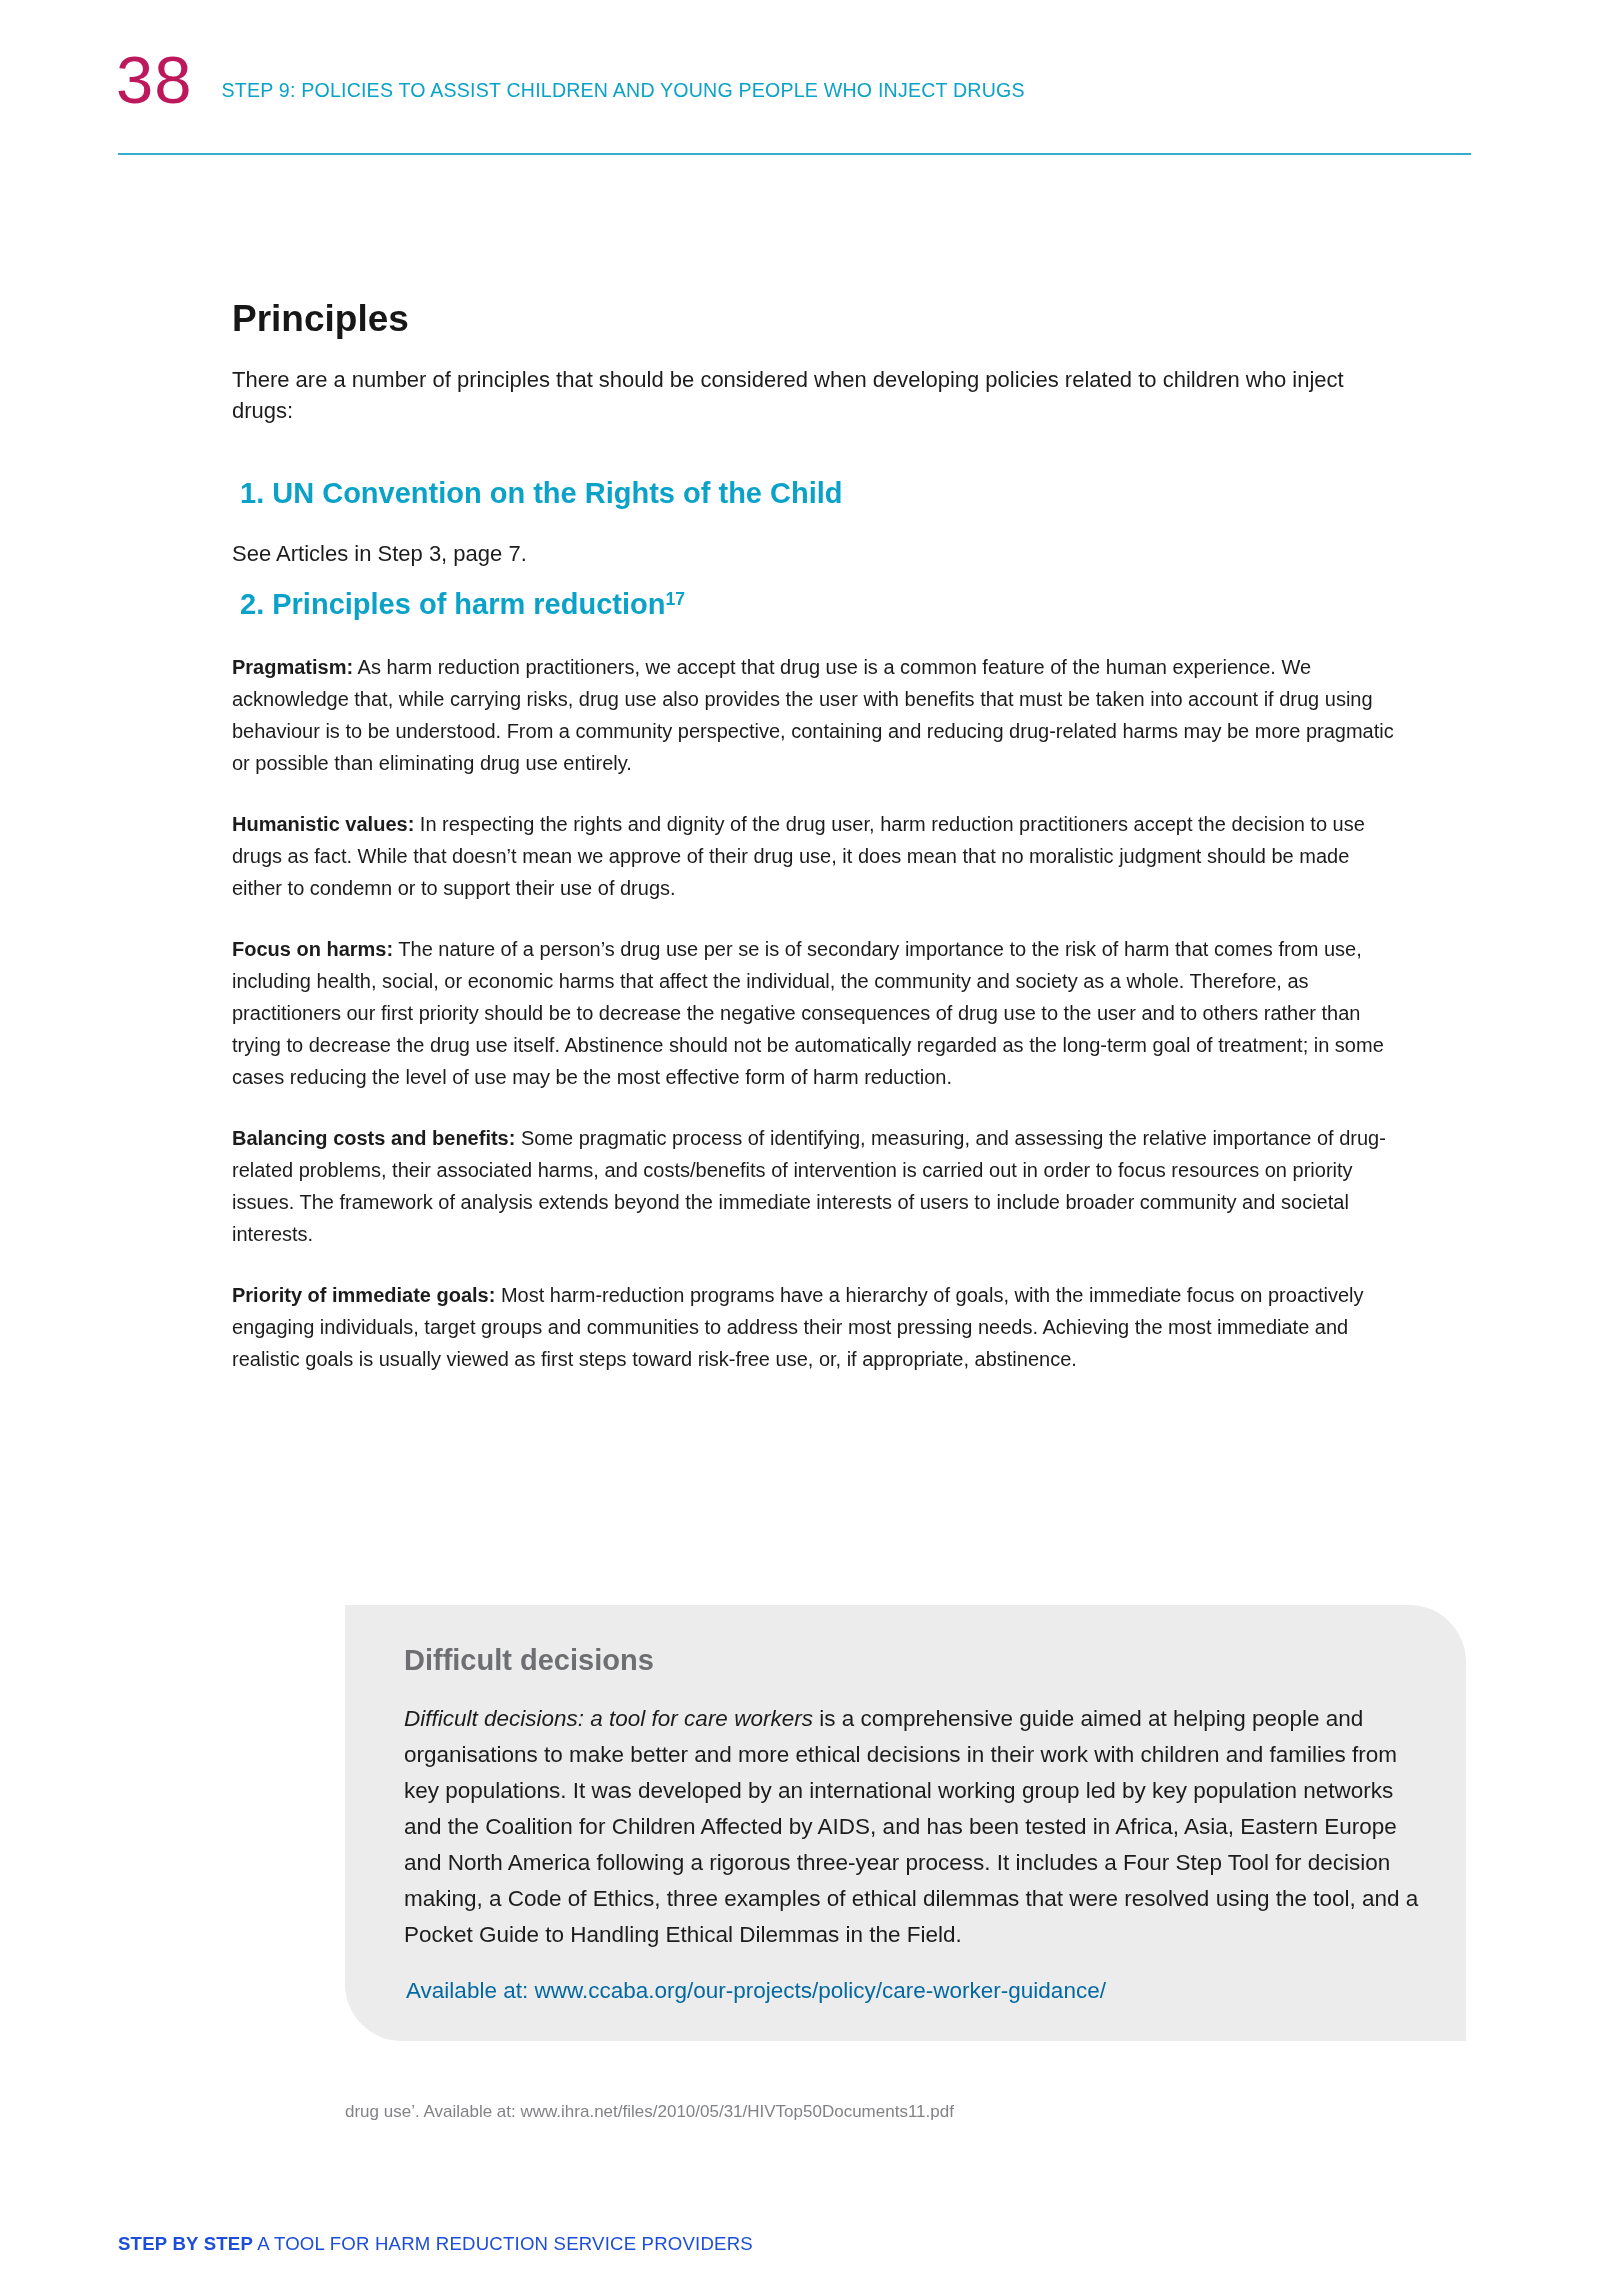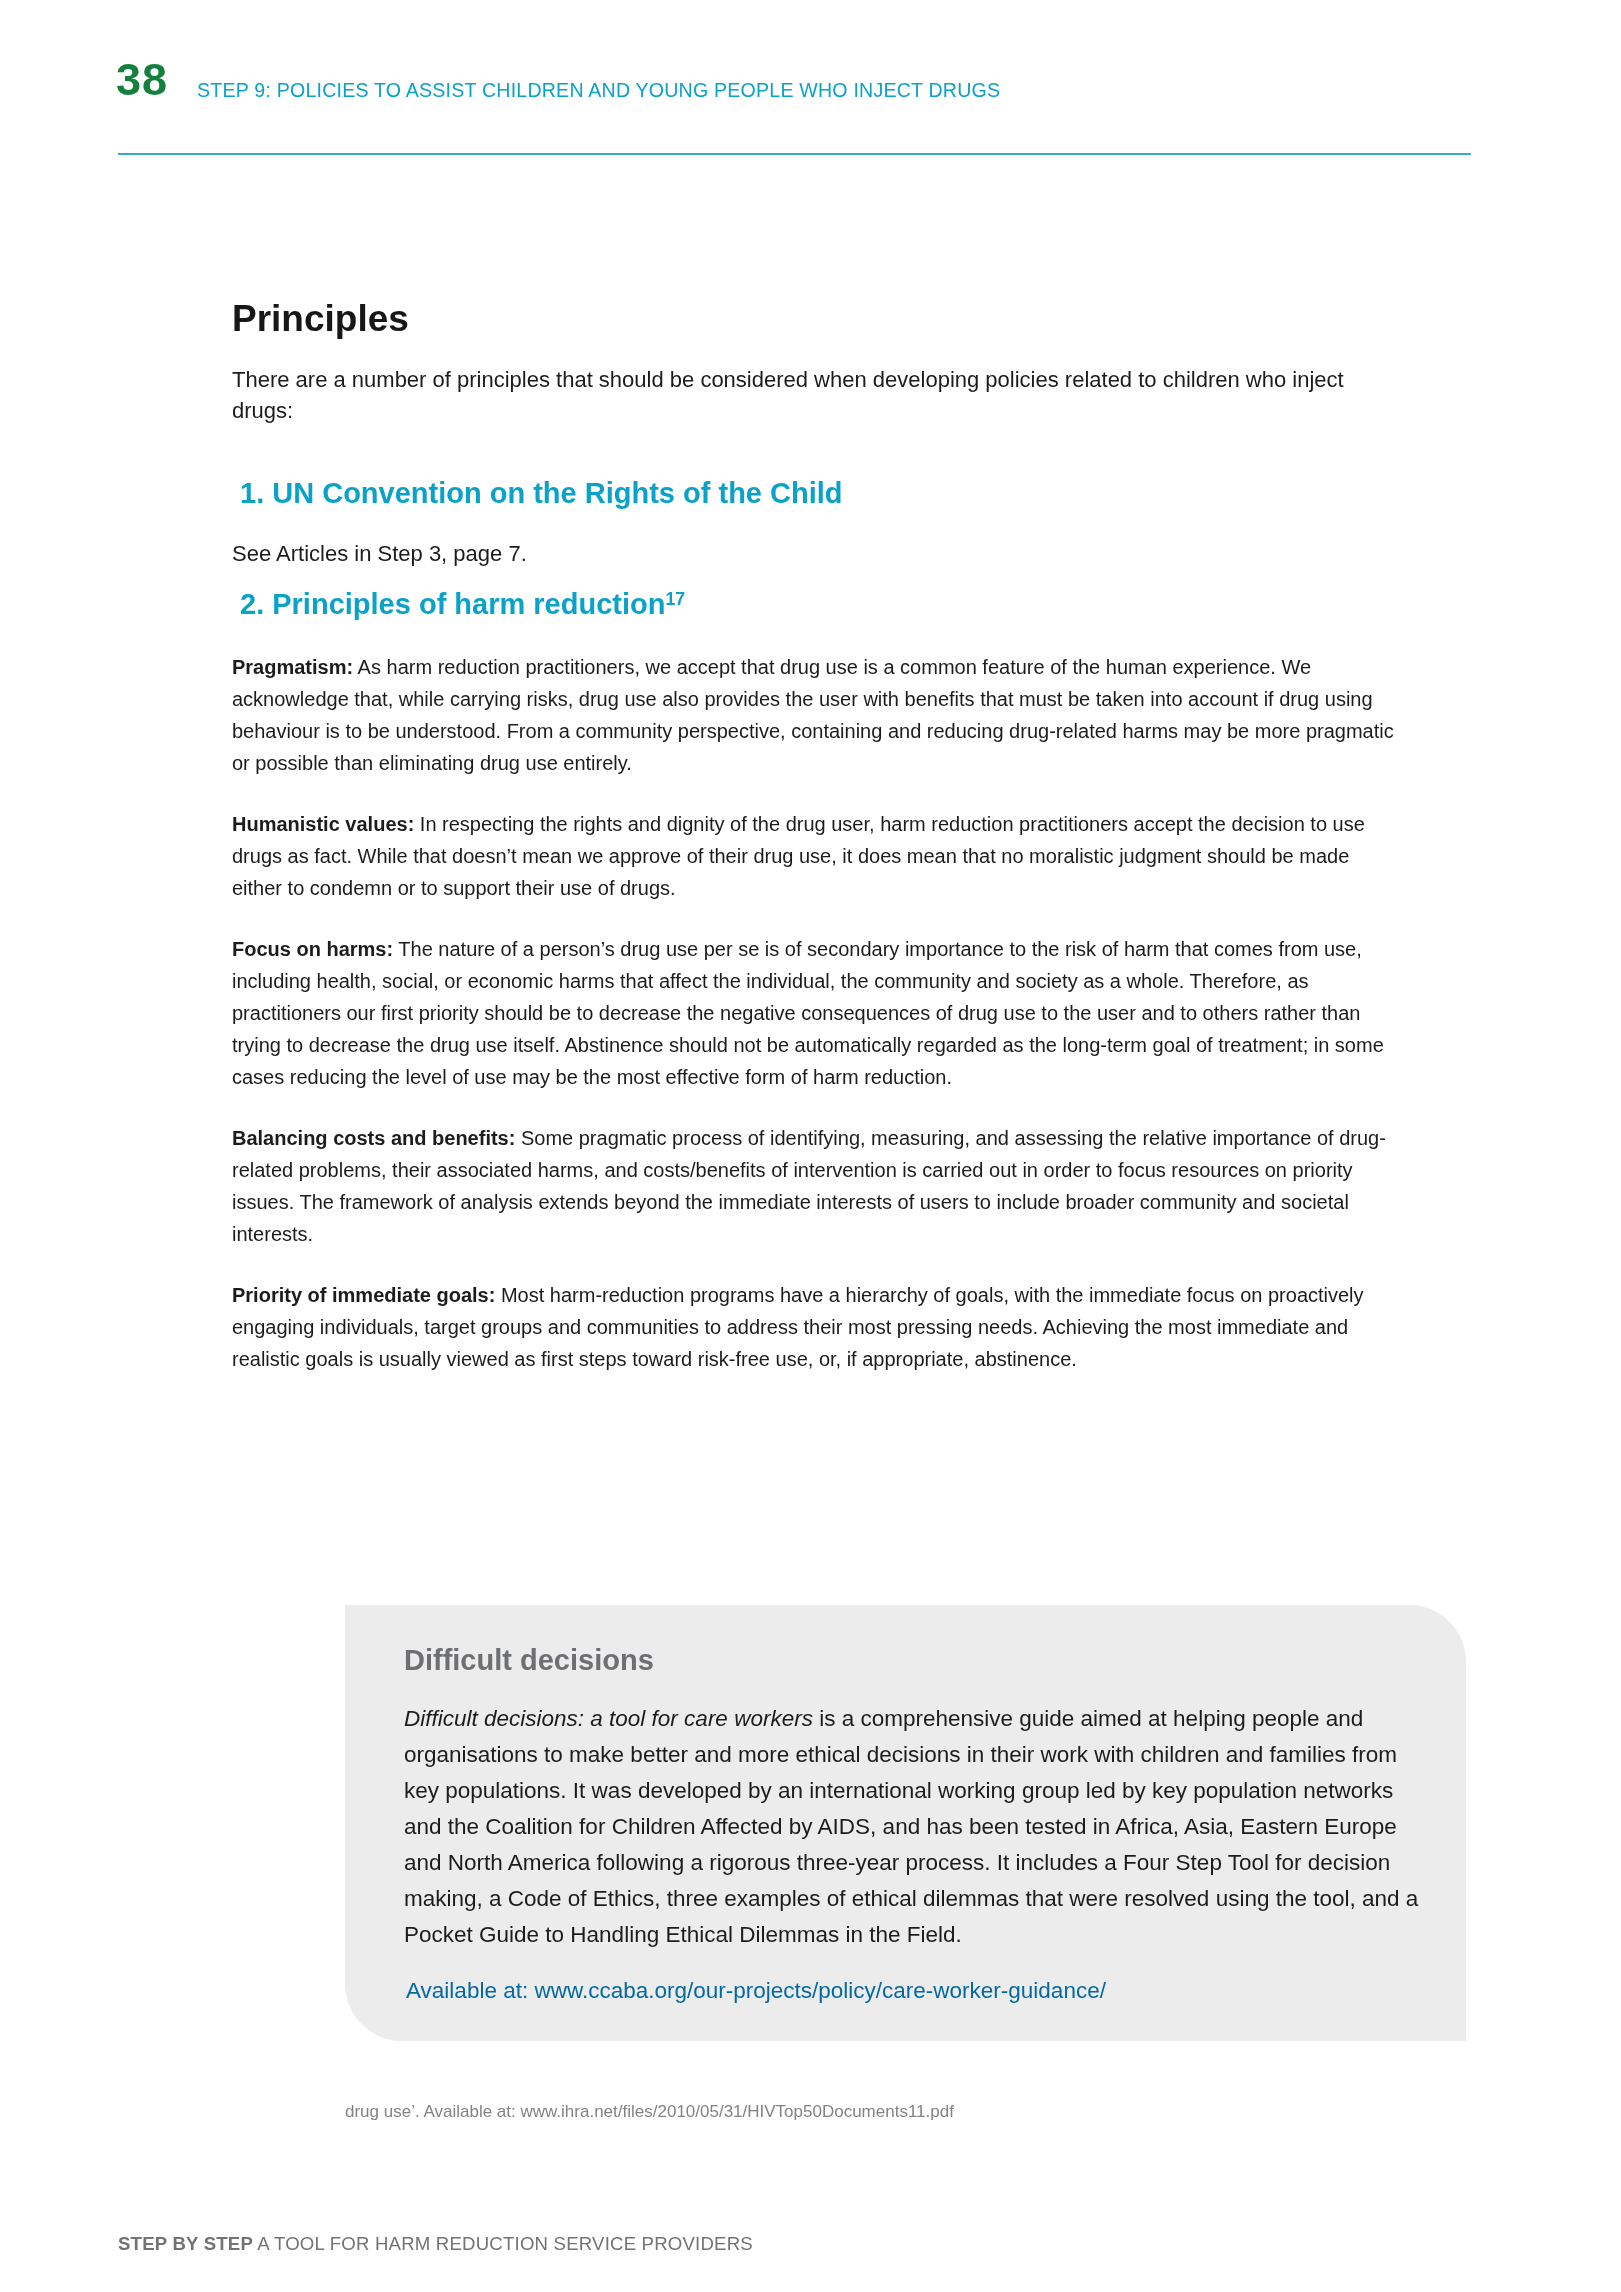--- a/index.html
+++ b/index.html
@@ -7,21 +7,21 @@
     position:relative;
     width:1621px;height:2293px;
     background:#ffffff;
     font-family:"Liberation Sans", sans-serif;
     color:#1c1c1c;
     overflow:hidden;
   }
   
   .header{position:absolute;top:51px;left:116px;display:flex;align-items:flex-end;}
   .page-number{
-    font-size:45px;line-height:57px;font-weight:700;color:#15803d;
+    font-size:67px;line-height:57px;font-weight:400;color:#be185d;
     letter-spacing:1px;
   }
   .header-caption{
     margin-left:29px;padding-bottom:6.9px;
     font-size:19.6px;line-height:22.5px;color:#0aa2c8;
     letter-spacing:0.2px;
   }
   .header-rule{
     position:absolute;top:153px;left:118px;width:1353px;height:2px;
     background:#35abce;border:none;margin:0;
@@ -59,21 +59,21 @@
     font-size:22.5px;line-height:29px;margin:23.5px 0 0 2px;color:#0369a1;
   }
   
   .footnote{
     position:absolute;top:2099px;left:345px;width:1137px;
     font-size:17px;line-height:26.5px;color:#818386;
   }
   
   .footer{
     position:absolute;top:2233px;left:118px;
-    font-size:18.6px;line-height:21.6px;color:#737373;letter-spacing:0.2px;
+    font-size:18.6px;line-height:21.6px;color:#1d4ed8;letter-spacing:0.2px;
   }
   .footer b{font-weight:bold;}
 </style>
 </head>
 <body>
 
 <div class="page">
 
   <div class="header">
     <div class="page-number">38</div>

